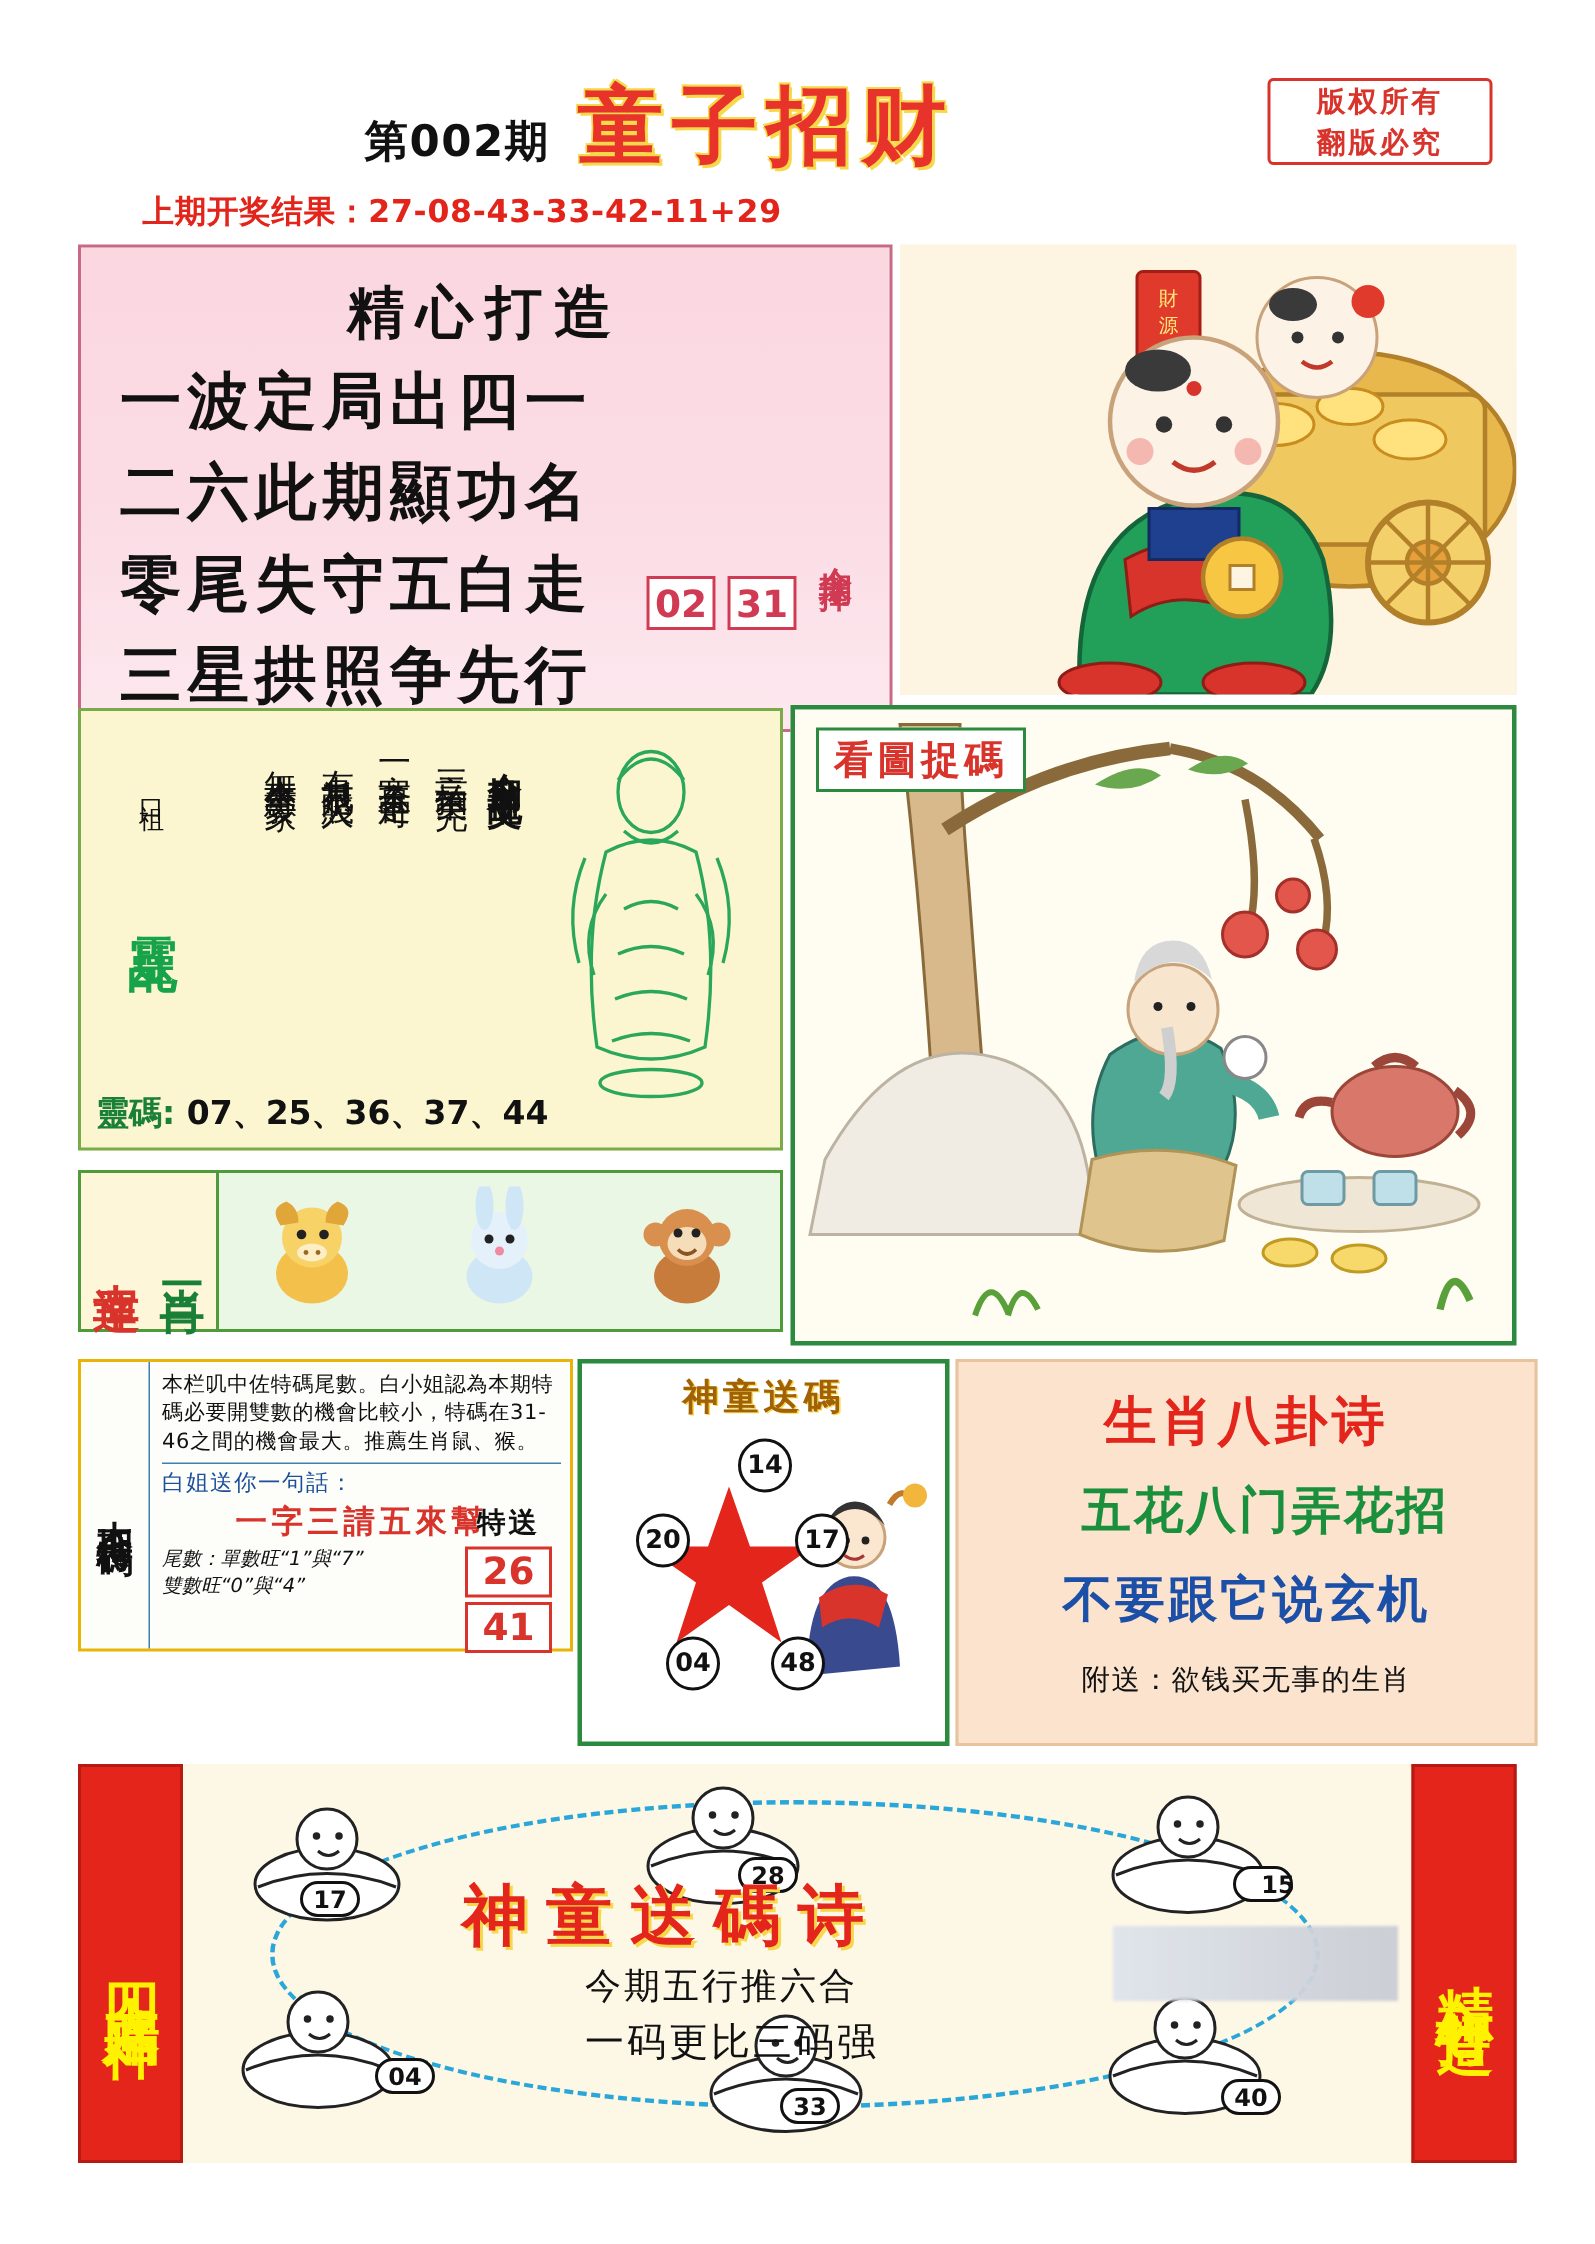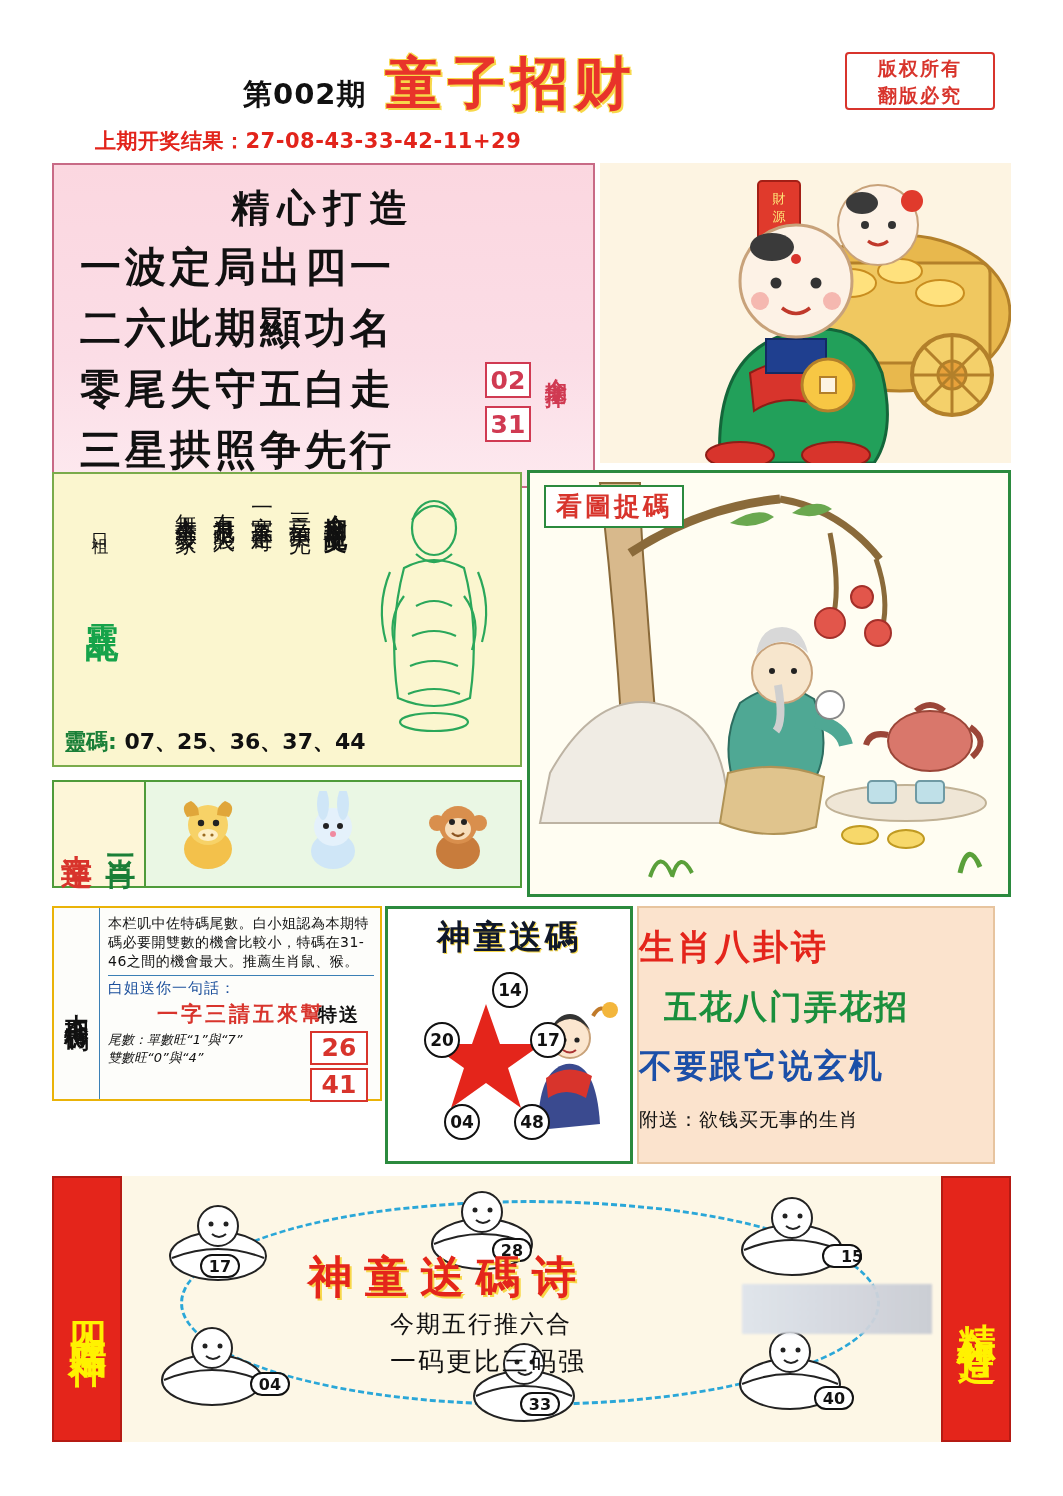--- a/index.html
+++ b/index.html
@@ -70,21 +70,21 @@
   }
   .poem-nums {
     position: absolute; right: 22px; bottom: 42px;
     display: flex; align-items: center; gap: 10px;
   }
   .nbox {
     width: 46px; height: 36px; background: #fff; border: 2px solid #d03a52;
     color: #d03a52; font-weight: bold; font-size: 25px;
     display:flex; align-items:center; justify-content:center;
   }
-  .nbox-col { display:flex; flex-direction: column; gap: 8px; }
+  .nbox-col { display:flex; flex-direction: row; gap: 8px; }
   .nlabel {
     writing-mode: vertical-rl; font-size: 22px; color: #d03a52;
     font-weight: bold; letter-spacing: 4px; height: 84px;
   }
 
   
   .lvzu-box {
     position: absolute; left: 52px; top: 472px;
     width: 470px; height: 295px;
     background: #fbf6cf;
@@ -173,36 +173,37 @@
   }
 
   
   .star-box {
     position:absolute; left: 385px; top: 906px;
     width: 248px; height: 258px;
     background:#fff; border: 3px solid #2b8a3e;
   }
   .star-title {
     text-align:center; margin-top: 6px;
-    font-size: 33px; font-weight: bold; color:#0f172a; letter-spacing: 3px;
+    font-size: 24px; font-weight: bold; color:#a16207; letter-spacing: 3px;
     text-shadow: 1px 1px 0 #f7d84a;
     font-family:"DejaVu Serif","Liberation Serif",serif;
   }
   .star-wrap { position:relative; width:100%; height: 200px; }
   .ball {
     position:absolute; width: 36px; height: 36px; border-radius:50%;
     border: 2px solid #111; background:#fff; color:#111;
     font-size: 17px; font-weight:bold; display:flex; align-items:center; justify-content:center;
   }
 
   
   .right-panel {
     position:absolute; left: 637px; top: 906px;
-    width: 358px; height: 258px;
+    width: 388px; height: 258px;
     background: #fbe3cd; border: 2px solid #e7c49f;
+    text-align:center;
   }
   .rp-l1 { margin-top: 16px; font-size: 35px; font-weight:bold; color:#e4251b; letter-spacing:3px; font-family:"DejaVu Serif","Liberation Serif",serif;}
   .rp-l2 { margin-top: 14px; font-size: 33px; font-weight:bold; color:#1a8f3c; letter-spacing:2px; font-family:"DejaVu Serif","Liberation Serif",serif;padding-left:25px;}
   .rp-l3 { margin-top: 14px; font-size: 33px; font-weight:bold; color:#1b4fa8; letter-spacing:2px; font-family:"DejaVu Serif","Liberation Serif",serif;}
   .rp-l4 { margin-top: 18px; font-size: 19px; color:#111; letter-spacing:1px;}
 
   
   .pic-top {
     position:absolute; left: 600px; top: 163px; width: 411px; height: 300px;
     background: linear-gradient(180deg,#fdf3e0,#f7e7cc);

